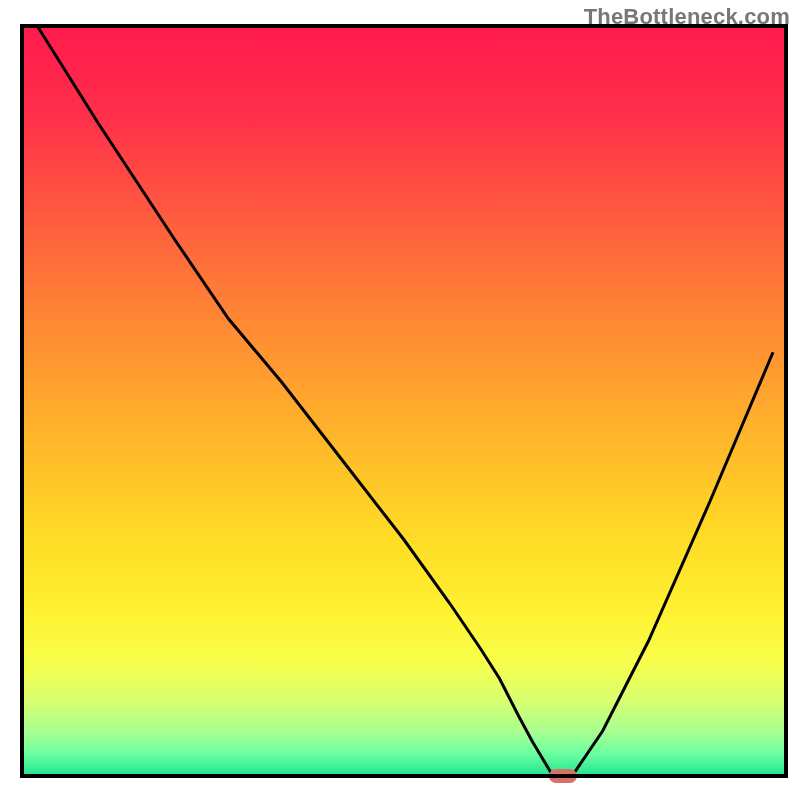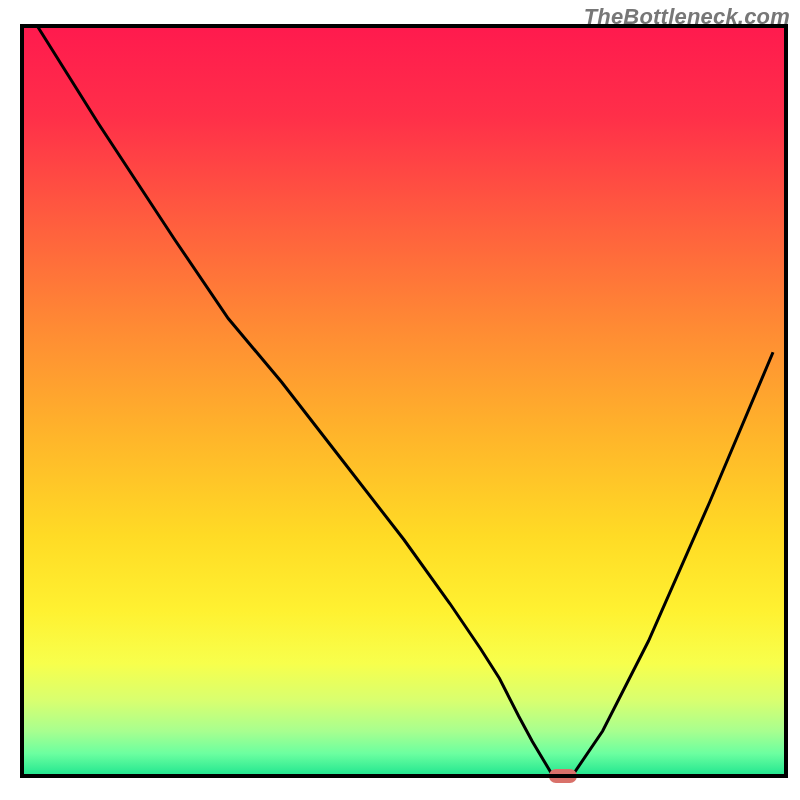--- a/index.html
+++ b/index.html
@@ -7,21 +7,20 @@
     padding: 0;
     width: 800px;
     height: 800px;
     background: #ffffff;
     font-family: Arial, Helvetica, sans-serif;
   }
   .container {
     position: relative;
     width: 800px;
     height: 796px;
-    font-style: italic;
   }
   .watermark {
     position: absolute;
     top: 4px;
     right: 10px;
     font-size: 22px;
     font-weight: 600;
     color: #777777;
     letter-spacing: 0.2px;
   }

